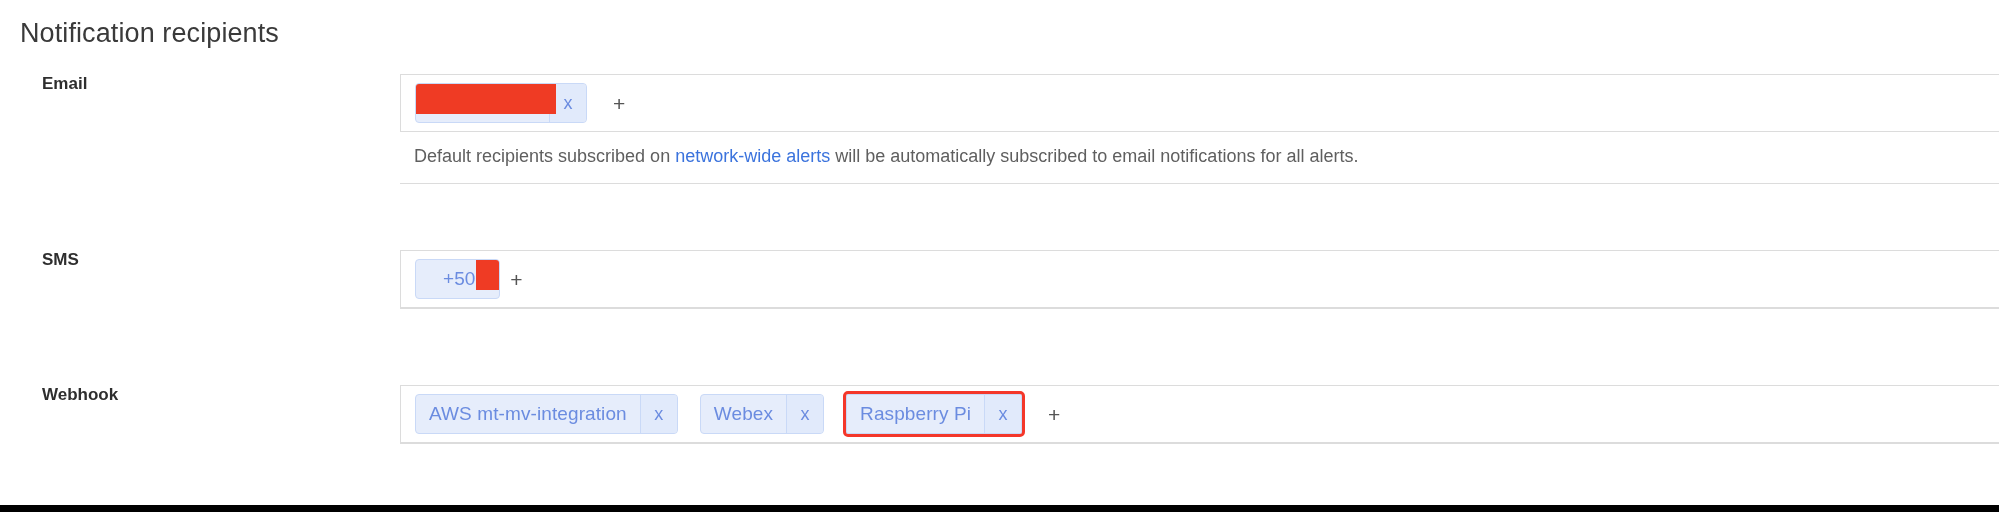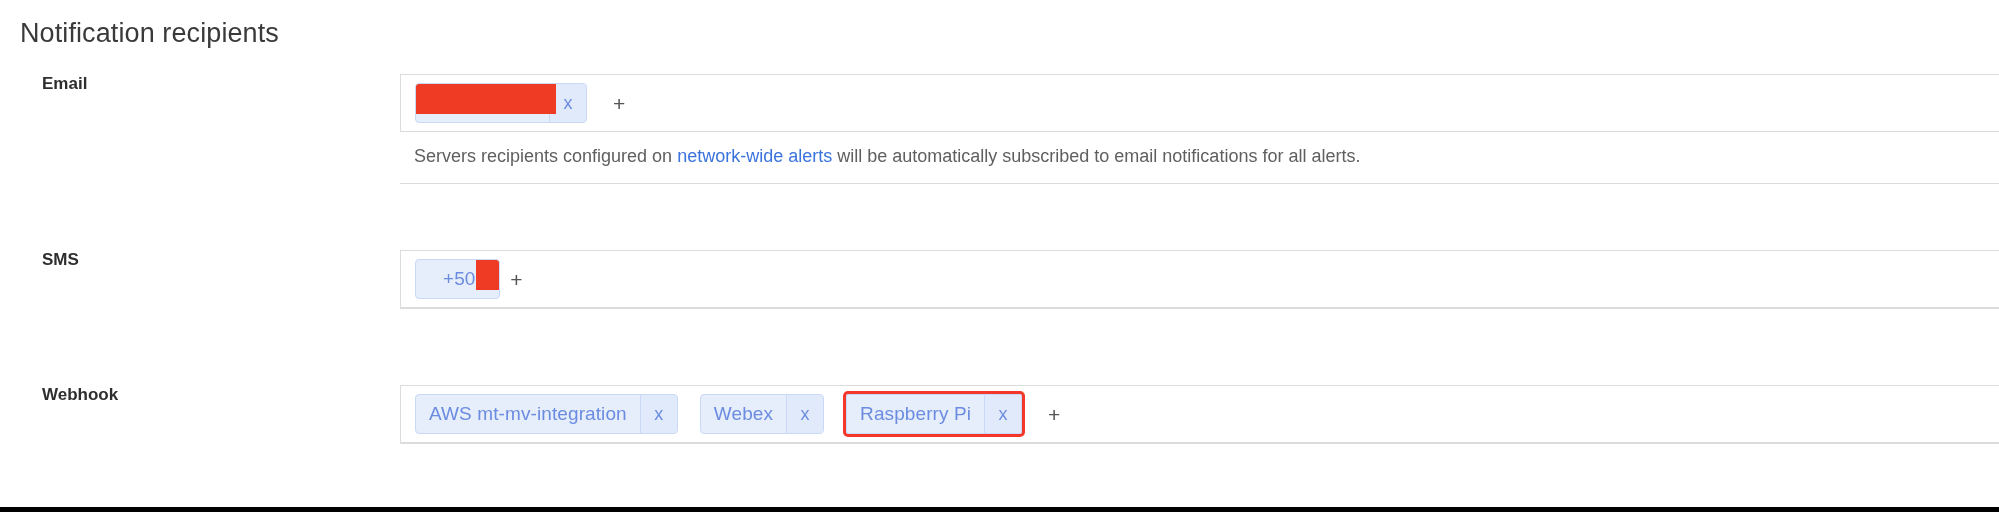--- a/index.html
+++ b/index.html
@@ -14,21 +14,21 @@
     color: #3c3c3c;
     overflow: hidden;
     position: relative;
   }
 
   .page {
     position: relative;
     width: 1999px;
     height: 512px;
     box-sizing: border-box;
-    border-bottom: 5px solid #000000;
+    border-bottom: 7px solid #000000;
     background: #fff;
   }
 
   
   .section-title {
     position: absolute;
     left: 20px;
     top: 18px;
     font-size: 27px;
     font-weight: 400;
@@ -180,21 +180,21 @@
           <div class="chip">
             <span class="chip-label">@gmail.com</span>
             <span class="chip-x">x</span>
             <span class="redact" style="left:0px; top:-2px; width:140px; height:32px;"></span>
           </div>
         </div>
         <span class="add-btn">+</span>
       </div>
 
       <div class="helper">
-        <span>Servers recipients configured on </span><a href="#">network-wide alerts</a><span> will be automatically subscribed to email notifications for all alerts.</span>
+        <span>Default recipients subscribed on </span><a href="#">network-wide alerts</a><span> will be automatically subscribed to email notifications for all alerts.</span>
       </div>
     </div>
   </div>
 
   <div class="divider" style="top:183px;"></div>
 
   <div class="row" style="top:250px;">
     <div class="row-label">SMS</div>
 
     <div class="field-col">

